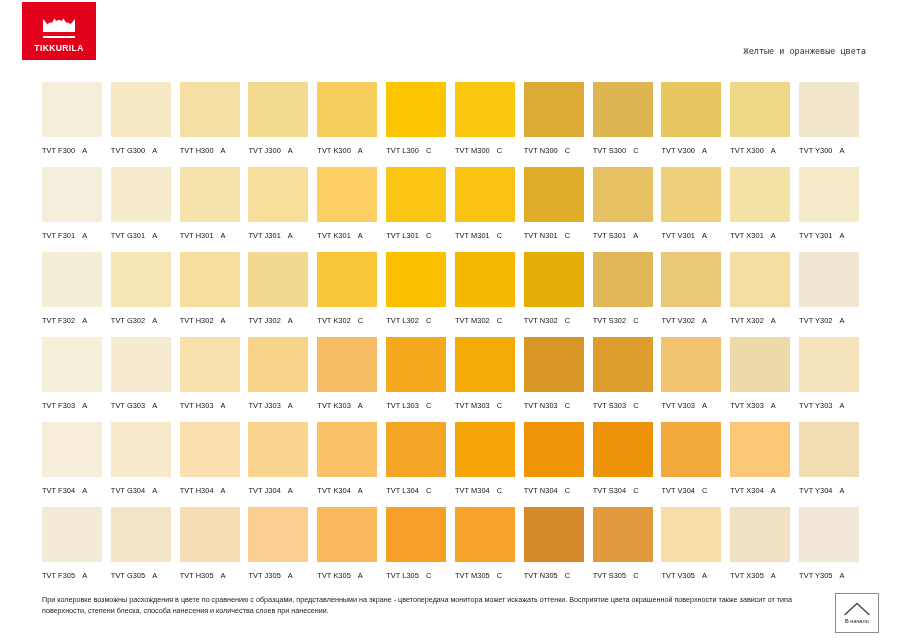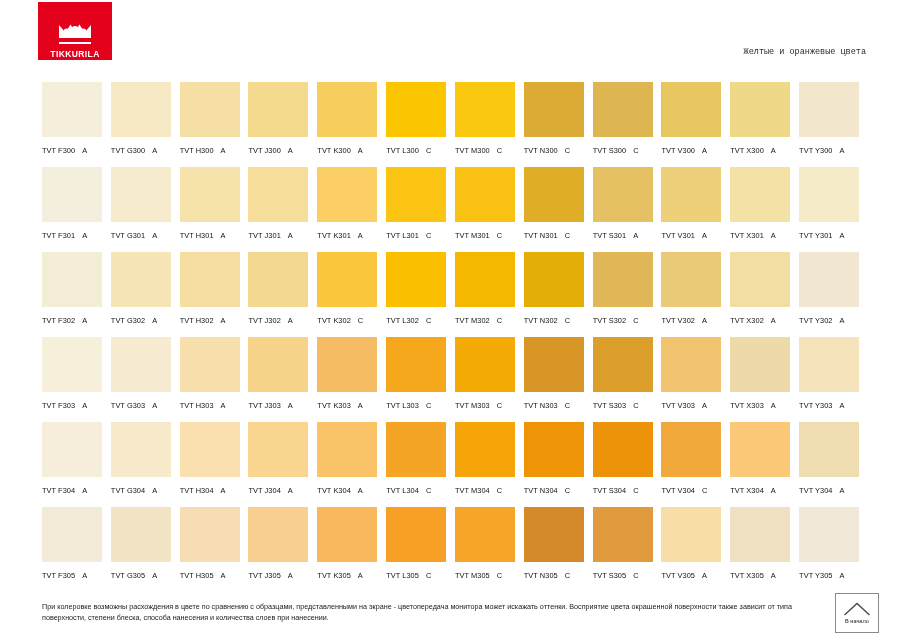--- a/index.html
+++ b/index.html
@@ -16,28 +16,28 @@
   }
 
   
   #header {
     position: relative;
     height: 72px;
     width: 910px;
   }
   #logo {
     position: absolute;
-    left: 38px; top: 2px;
+    left: 22px; top: 2px;
     width: 74px; height: 58px;
     background: #e3001b;
     display: flex;
     flex-direction: column;
     align-items: center;
     justify-content: flex-start;
-    padding-top: 21px;
+    padding-top: 15px;
   }
   #logo .crown {
     width: 34px; height: 22px;
     display: block;
   }
   #logo .wordmark {
     margin-top: 4px;
     color: #ffffff;
     font-size: 8.5px;
     font-weight: bold;
@@ -92,21 +92,20 @@
   #footer {
     position: absolute;
     left: 42px; top: 594px;
     width: 790px;
   }
   #footer-note {
     font-size: 7.2px;
     line-height: 1.55;
     color: #1a1a1a;
     width: 752px;
-    margin-top: 7px;
   }
   #home-button {
     position: absolute;
     left: 835px; top: 593px;
     width: 44px; height: 40px;
     border: 1px solid #8a8a8a;
     background: #ffffff;
     display: flex;
     flex-direction: column;
     align-items: center;

